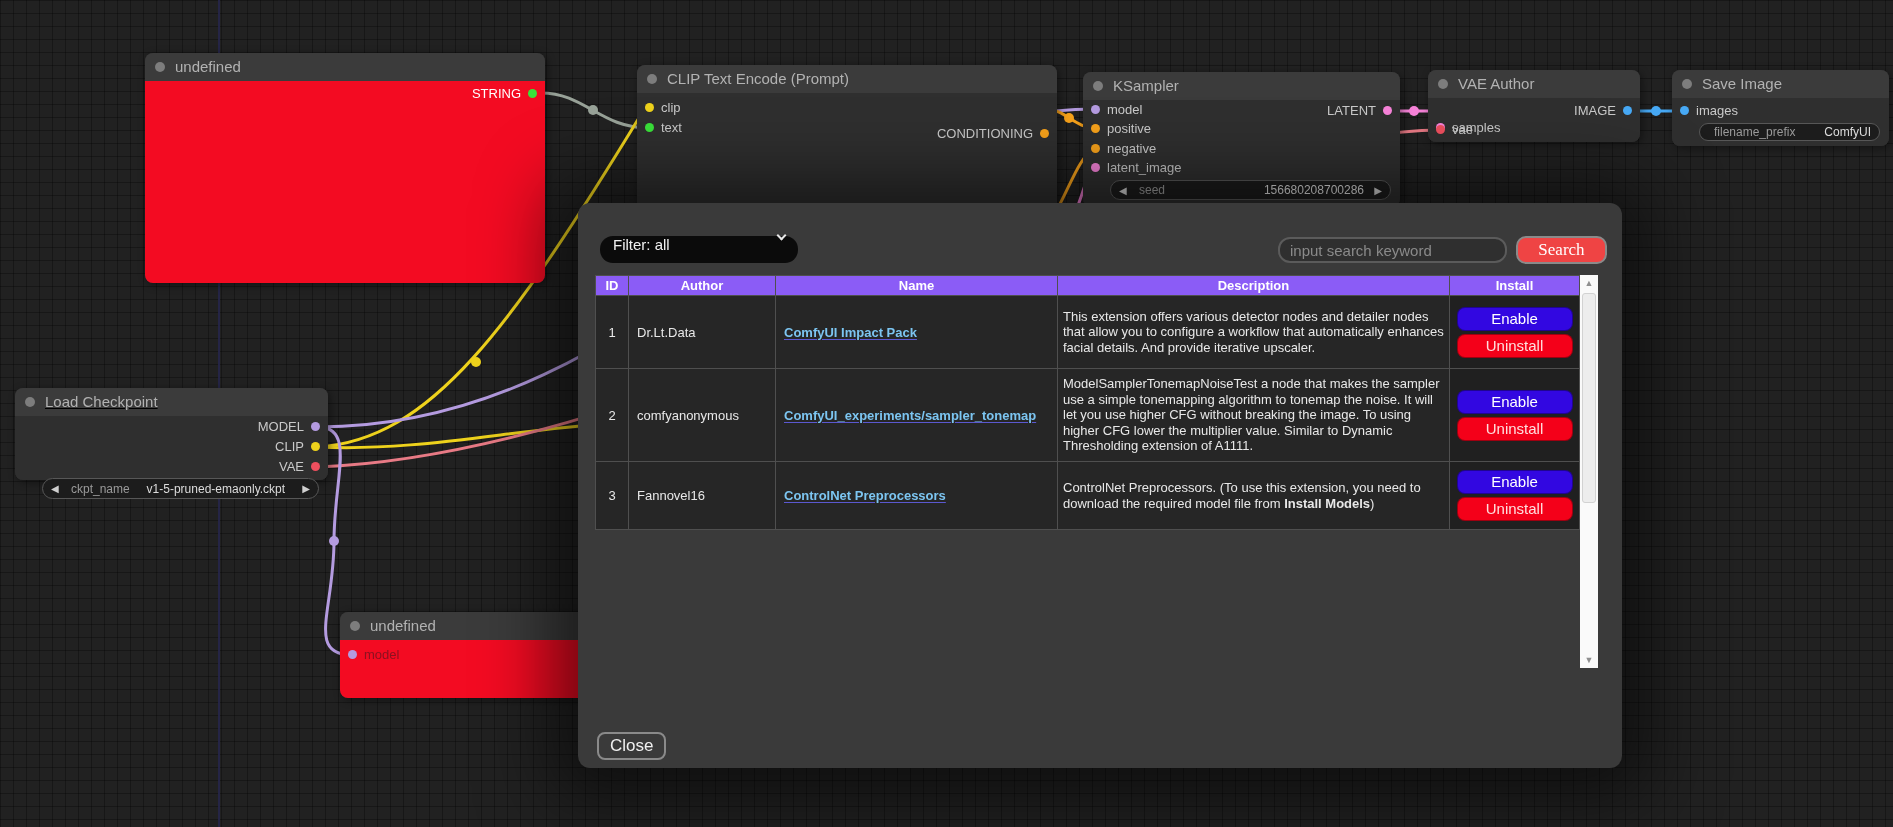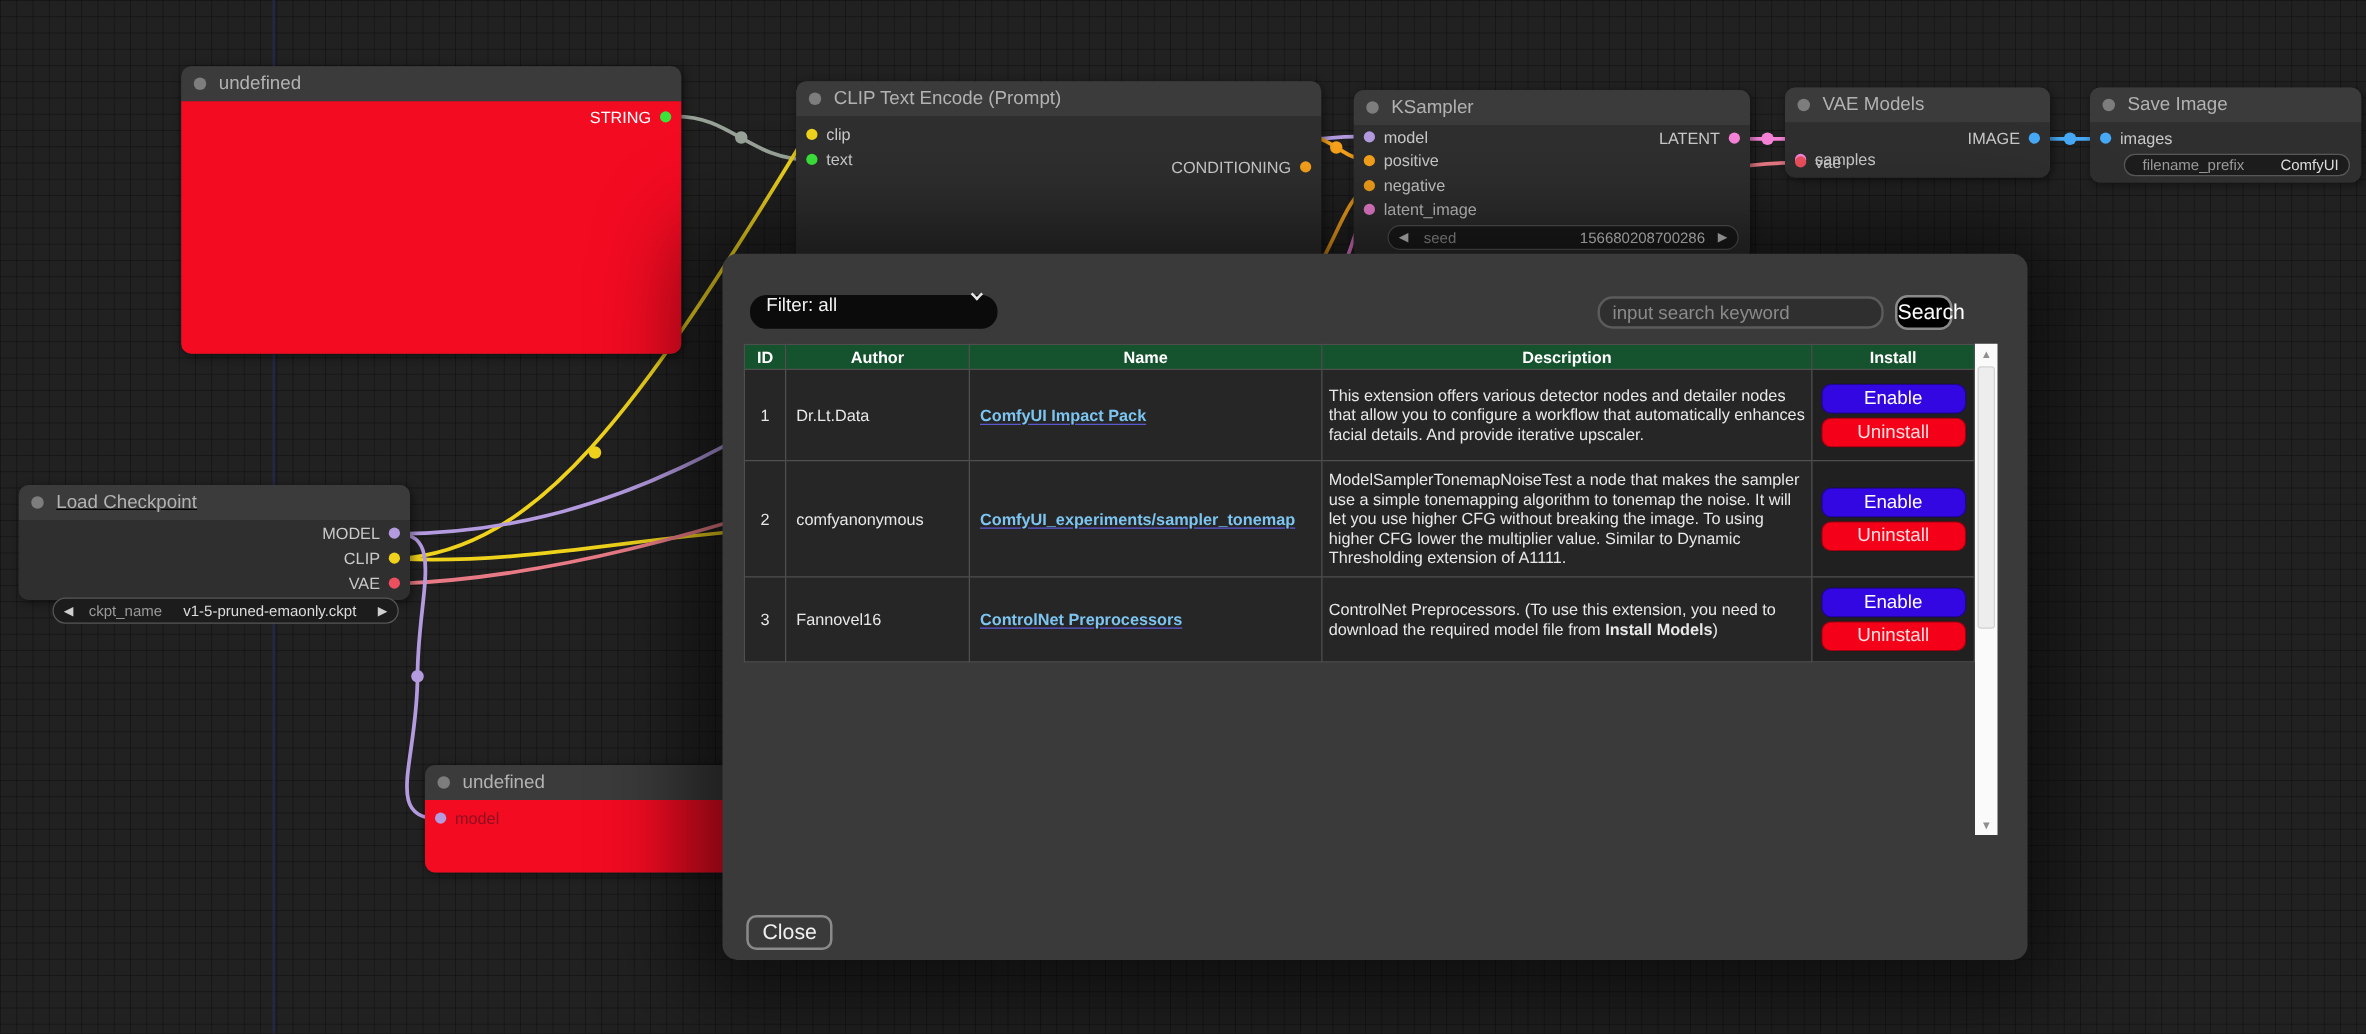--- a/index.html
+++ b/index.html
@@ -66,27 +66,27 @@
     display:flex; align-items:flex-start; justify-content:space-between; padding:0 13px; cursor:pointer;
   }
   .chev { width:7px; height:7px; border-right:2px solid #e8e8e8; border-bottom:2px solid #e8e8e8; transform:rotate(45deg); margin-top:-4px; }
   .search-input {
     position:absolute; left:700px; top:34px; width:229px; height:26px;
     background:#2f2f2f; border:2px solid #5b5b5b; border-radius:12px;
     color:#ddd; font-size:15px; padding:0 10px; outline:none;
   }
   .search-input::placeholder { color:#8a8a8a; }
   .search-btn {
-    position:absolute; left:938px; top:33px; width:46px; height:28px;
-    background:#000000; border:2px solid #8a8a8a; border-radius:10px;
-    color:#fff; font-size:17px; cursor:pointer; font-family:Liberation Sans, sans-serif;
+    position:absolute; left:938px; top:33px; width:91px; height:28px;
+    background:#ef4444; border:2px solid #8a8a8a; border-radius:10px;
+    color:#fff; font-size:17px; cursor:pointer; font-family:Liberation Serif, serif;
   }
 
   table.ext { position:absolute; left:17px; top:72px; width:984px; border-collapse:collapse; table-layout:fixed; background:#262626; }
-  table.ext th { background:#14532d; color:#fff; font-weight:bold; font-size:13px; height:20px; border:1px solid #4f4f4f; }
+  table.ext th { background:#8b5cf6; color:#fff; font-weight:bold; font-size:13px; height:20px; border:1px solid #4f4f4f; }
   table.ext td { border:1px solid #4f4f4f; font-size:13px; color:#e8e8e8; vertical-align:middle; }
   td.c-id { text-align:center; }
   td.c-author { padding-left:8px; }
   td.c-name { padding-left:8px; }
   td.c-name a { color:#7cc5f1; font-weight:bold; text-decoration:underline; text-decoration-color:#5b58d0; text-underline-offset:2px; cursor:pointer; }
   td.c-desc { vertical-align:top; padding:1px 5px; font-size:12.5px; line-height:15.4px; }
   td.c-install { text-align:center; background:#202020; }
   .btn { display:block; width:116px; height:24px; margin:3px auto; border:1px solid rgba(0,0,0,.35); border-radius:8px;
          font-size:15px; line-height:20px; cursor:pointer; font-family:"Liberation Sans",sans-serif; }
   .btn.enable { background:#3207e1; color:#fff; }
@@ -185,21 +185,21 @@
         <span class="wlabel">seed</span>
         <span class="wvalue right">156680208700286</span>
         <span class="arr r">▶</span>
       </div>
     </div>
   </div>
 
   <div class="node" style="left:1428px;top:70px;width:212px;height:72px;">
     <div class="titlebar">
       <span class="tdot"></span>
-      <span>VAE Models</span>
+      <span>VAE Author</span>
     </div>
     <div class="body">
       <div class="slot in" style="top:22px;">
         <span class="dot c-latent"></span><span>samples</span>
       </div>
       <div class="slot in" style="top:24px;">
         <span class="dot c-vae"></span><span>vae</span>
       </div>
       <div class="slot out" style="top:5px;">
         <span>IMAGE</span><span class="dot c-image"></span>

